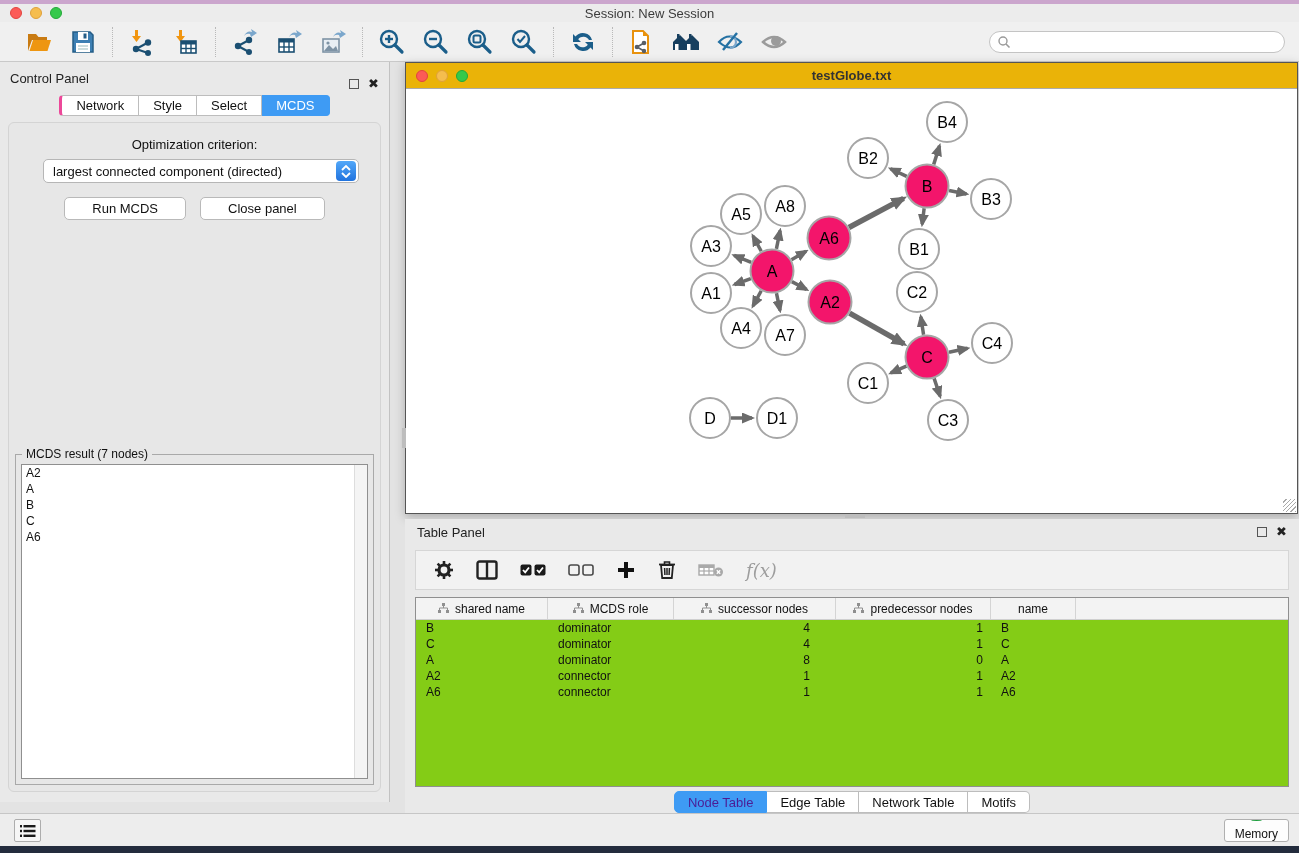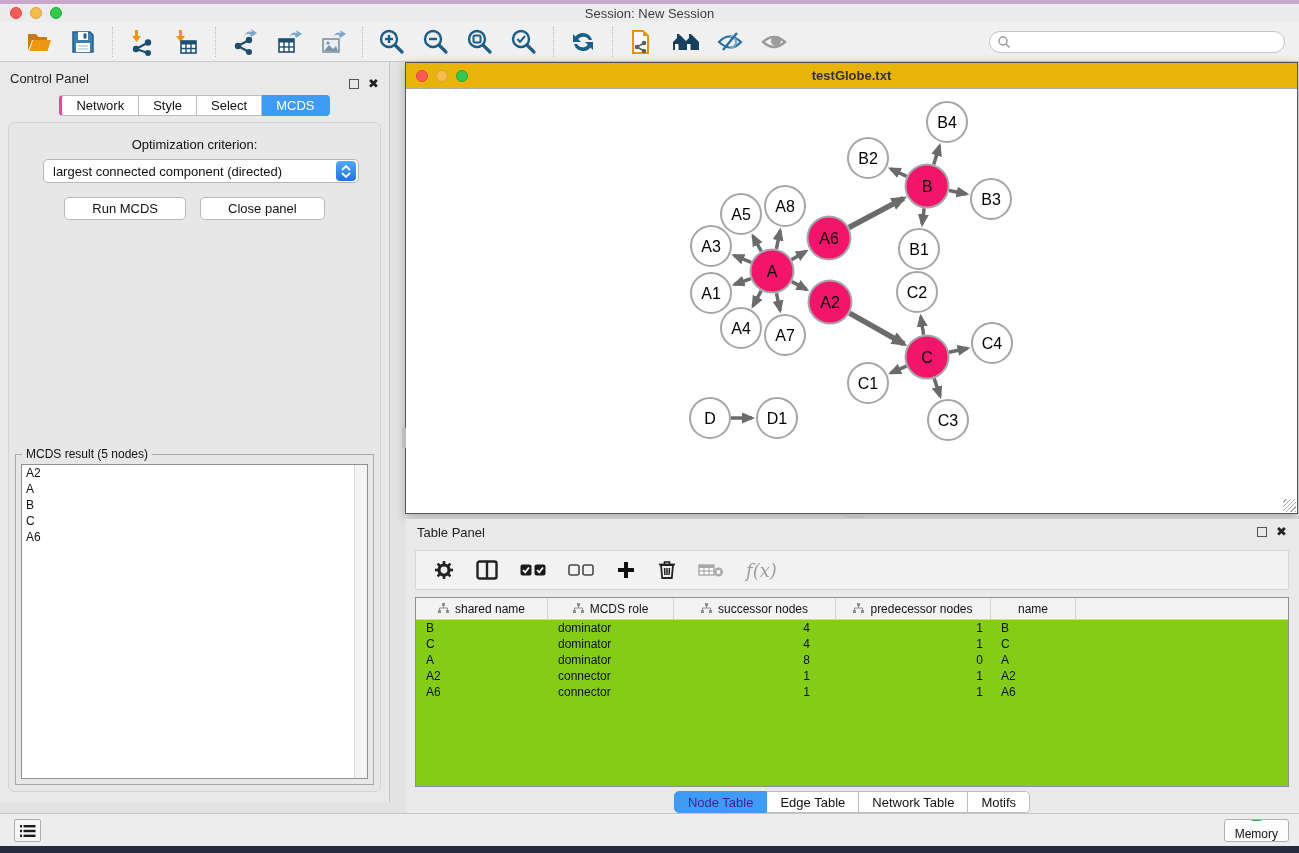--- a/index.html
+++ b/index.html
@@ -290,21 +290,21 @@
         <svg width="10" height="6" viewBox="0 0 10 6">
             <path d="M1 1 L5 5 L9 1" fill="none" stroke="#FFF" stroke-width="1.8"></path>
           </svg>
       </span>
     </div>
     <div class="cp-buttons">
       <div class="cp-btn">Run MCDS</div>
       <div class="cp-btn">Close panel</div>
     </div>
     <div class="result-fieldset">
-      <div class="result-legend">MCDS result (5 nodes)</div>
+      <div class="result-legend">MCDS result (7 nodes)</div>
       <div class="result-list" id="result-list">
         <div class="result-scroll"></div>
       <div class="result-item">A2</div>
           <div class="result-item">A</div>
           <div class="result-item">B</div>
           <div class="result-item">C</div>
           <div class="result-item">A6</div>
         </div>
     </div>
   </div>

